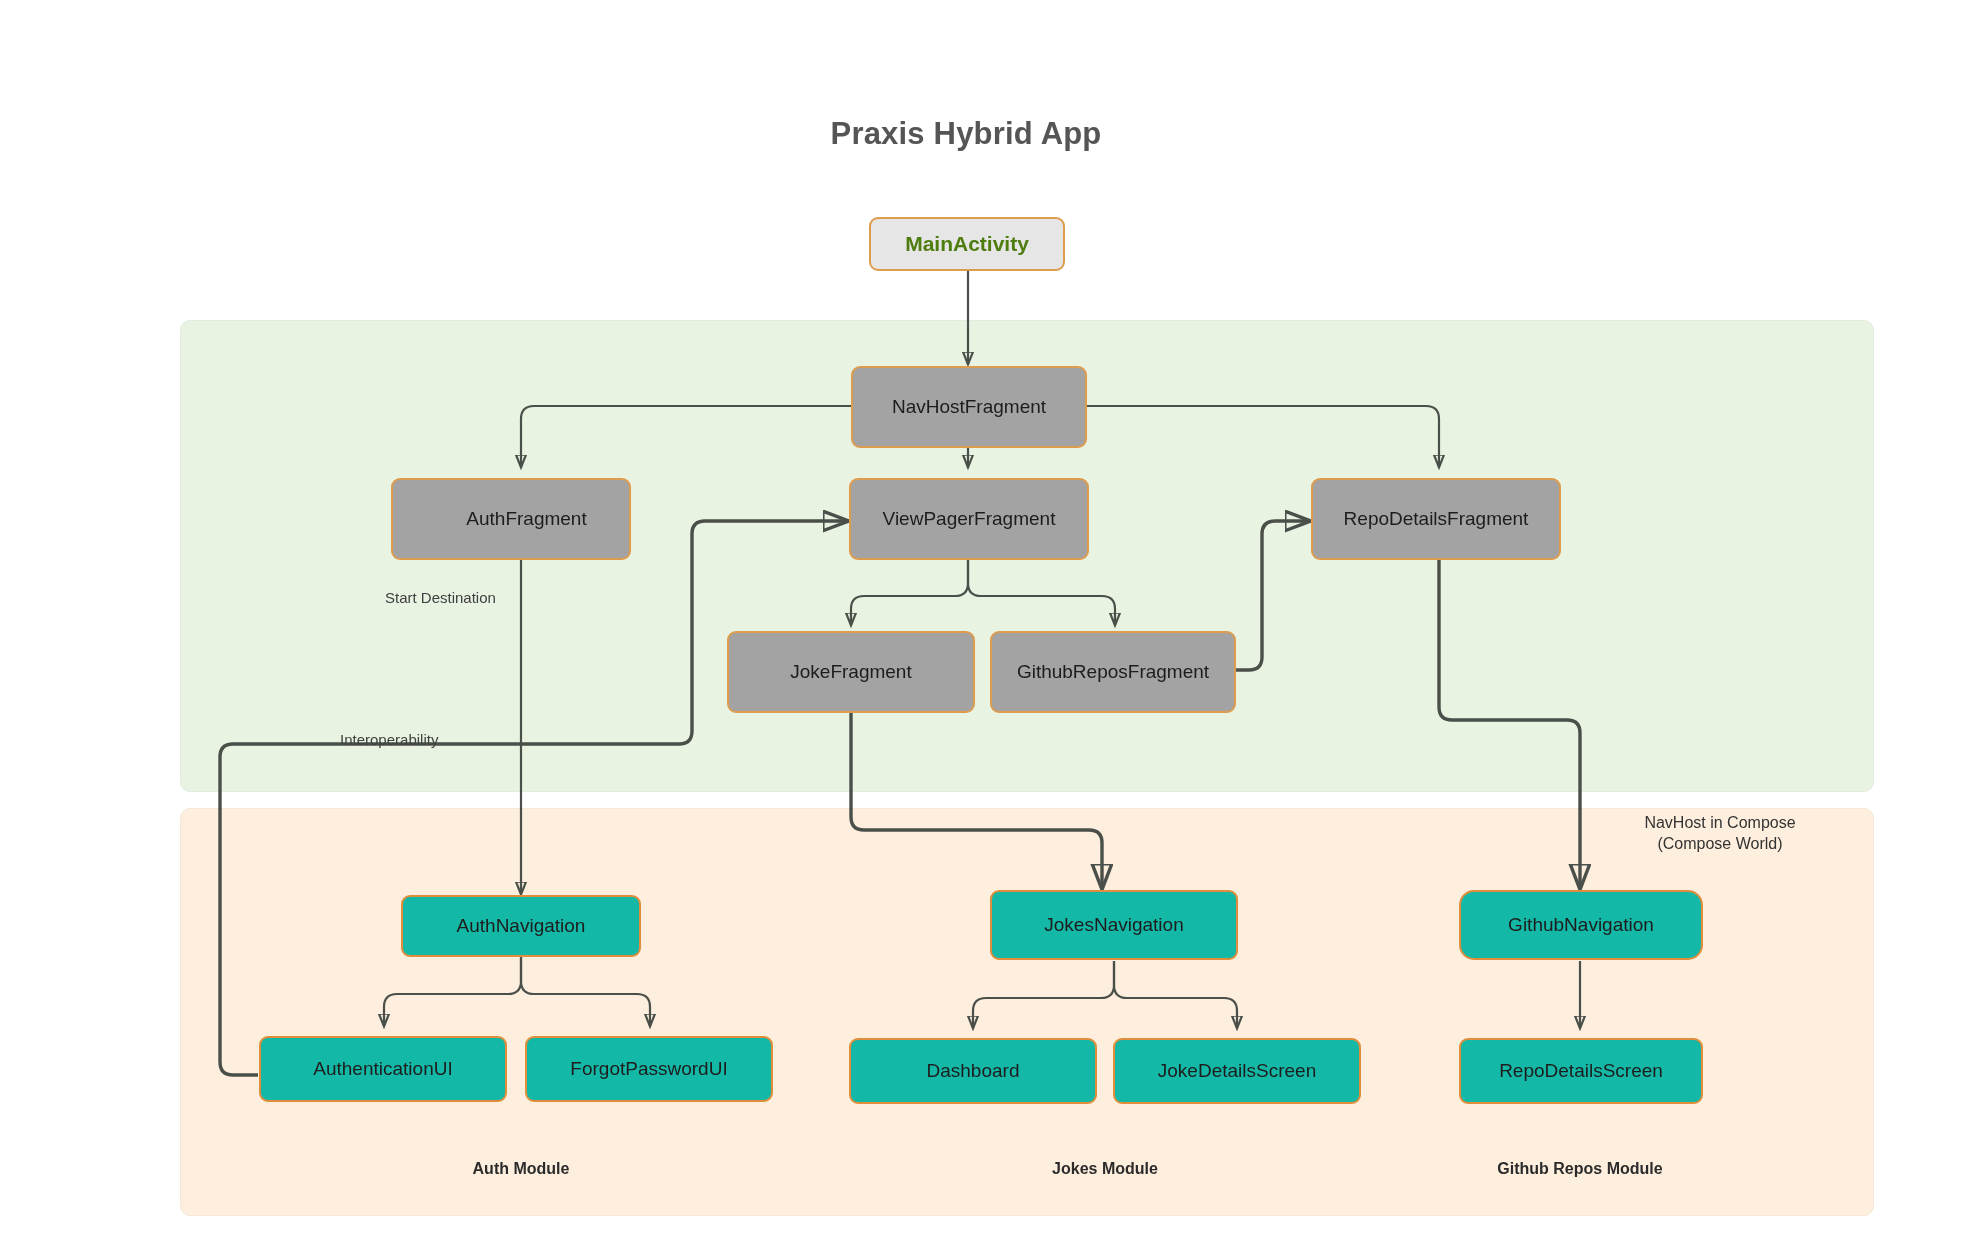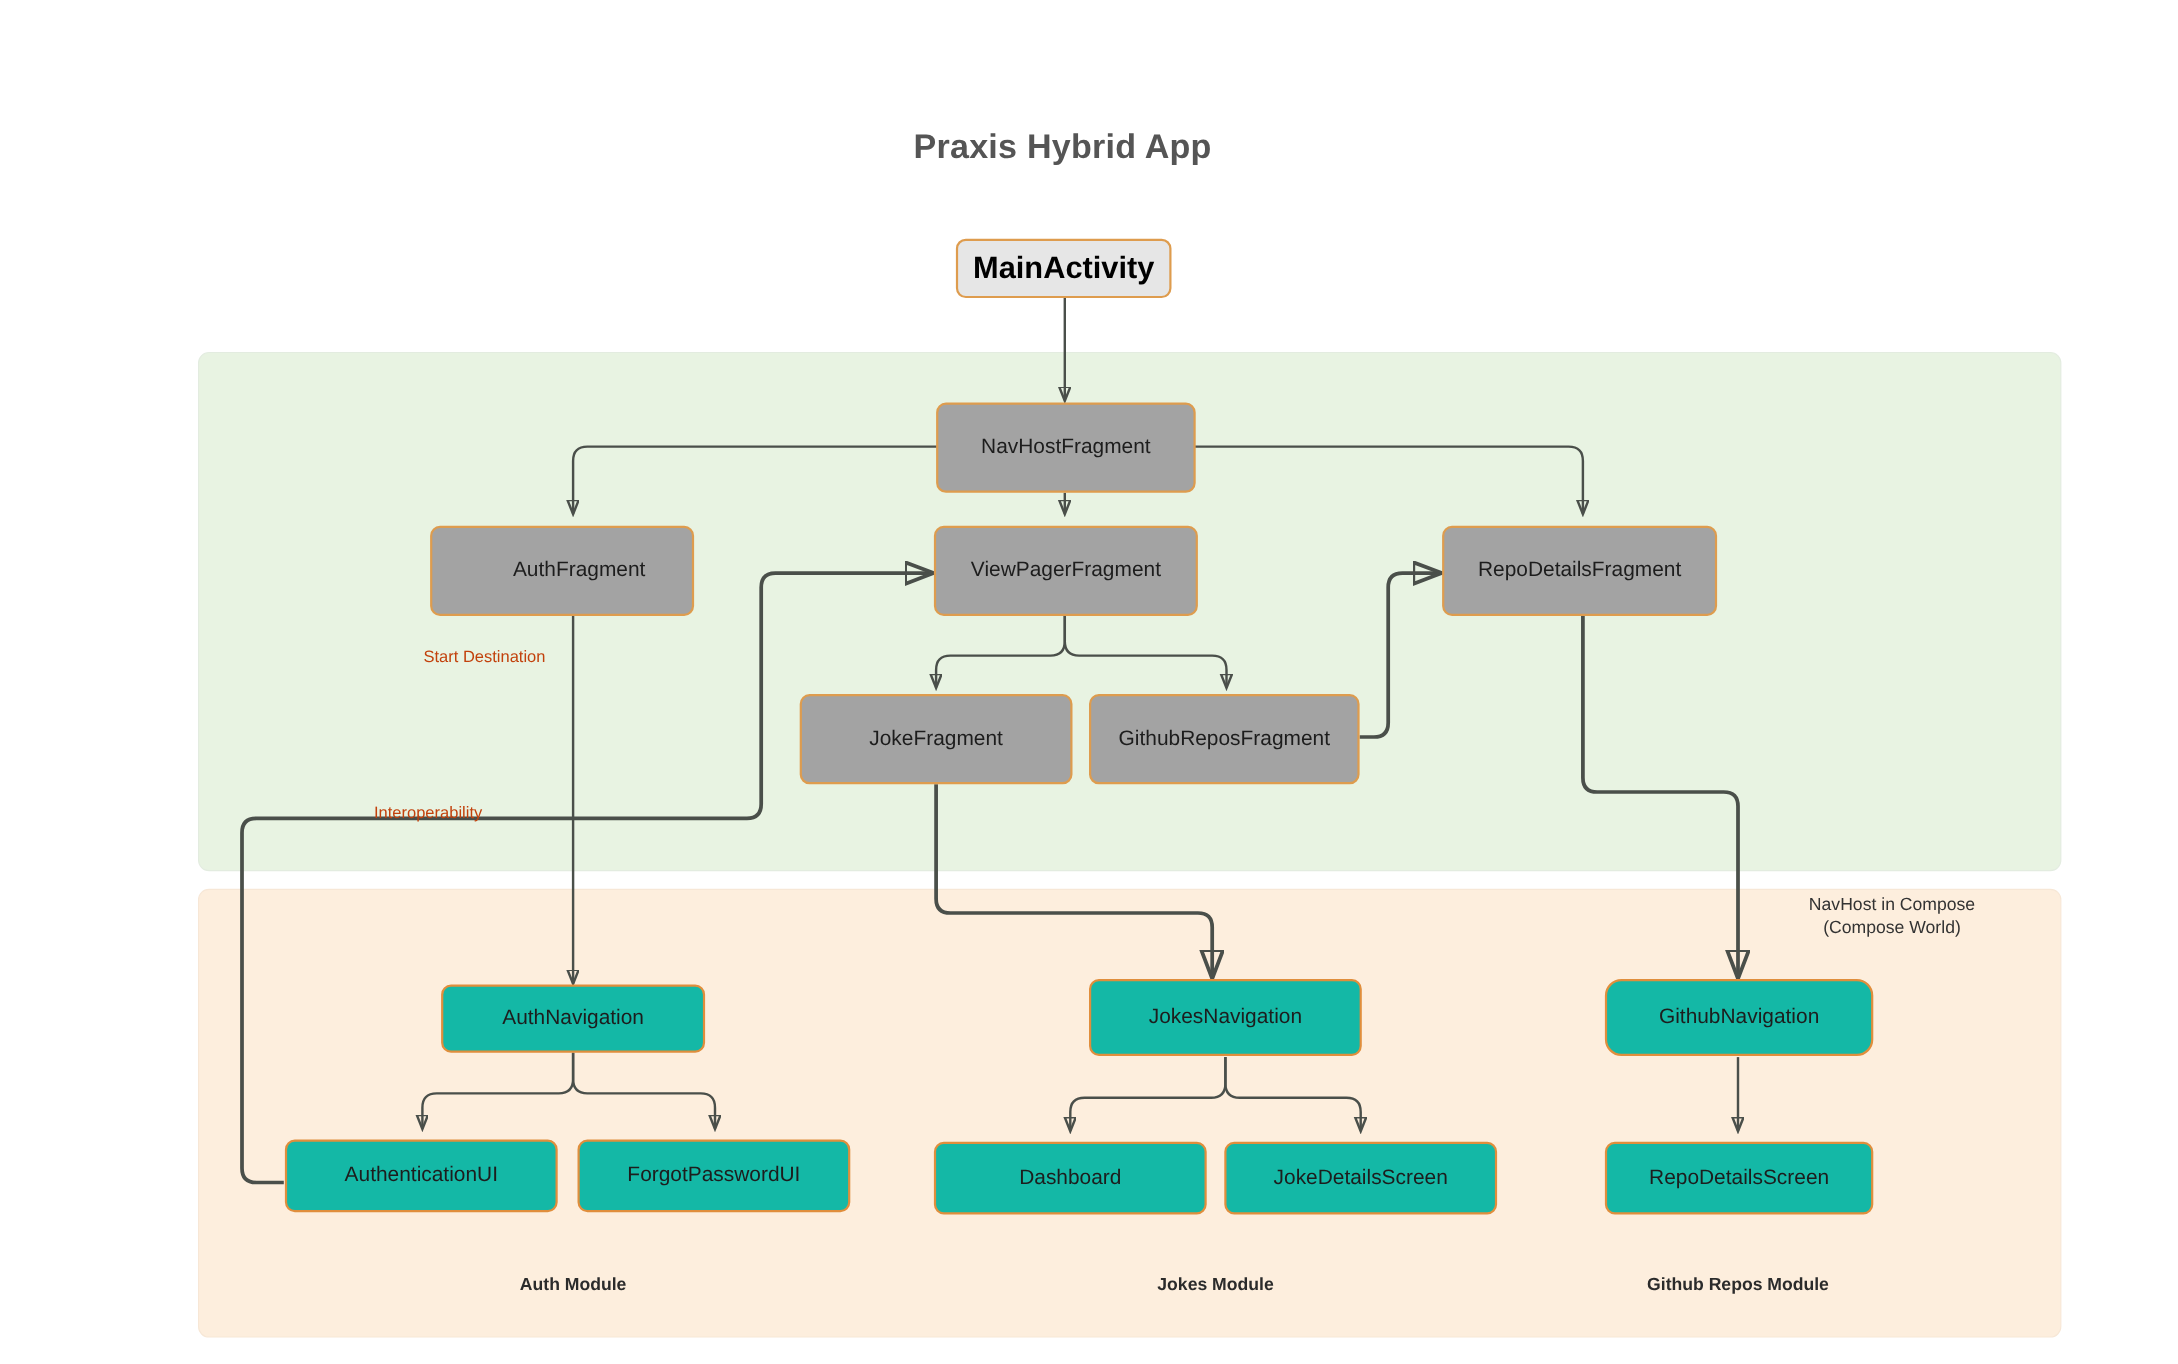--- a/index.html
+++ b/index.html
@@ -24,32 +24,32 @@
   
   .node{
     position:absolute;box-sizing:border-box;
     display:flex;align-items:center;justify-content:center;
     text-align:center;border-radius:9px;
     font-size:19px;color:#1d1d1d;line-height:1.2;
     border:2px solid #de9c4e;
   }
   .node.green{background:#a3a3a3;}
   .node.orange{background:#14b8a6;border-color:#e08e3c;}
-  .node.grey{background:#e6e6e6;font-weight:bold;font-size:28px;color:#000000;}
+  .node.grey{background:#e6e6e6;font-weight:bold;font-size:21px;color:#4d7c0f;}
 
   
   #edges{position:absolute;left:0;top:0;width:1980px;height:1240px;
          pointer-events:none;}
   #edges path{fill:none;stroke:#4a4f4a;}
   .e-thin{stroke-width:2.2;}
   .e-thick{stroke-width:3.4;}
 
   
   .edge-label{
-    position:absolute;font-size:15px;color:#c2410c;white-space:nowrap;text-align:center;
+    position:absolute;font-size:15px;color:#404040;white-space:nowrap;text-align:center;
   }
 
   
   .module-caption{
     position:absolute;text-align:center;font-size:16px;font-weight:bold;
     color:#2b2b2b;white-space:nowrap;
   }
 </style>
 </head>
 <body>

